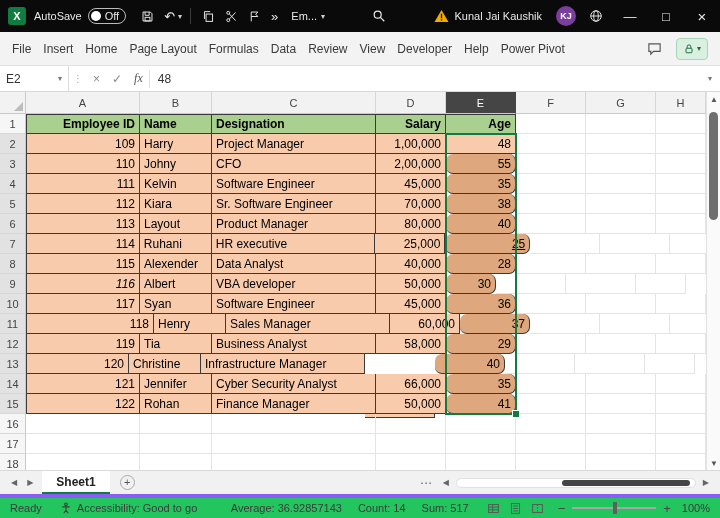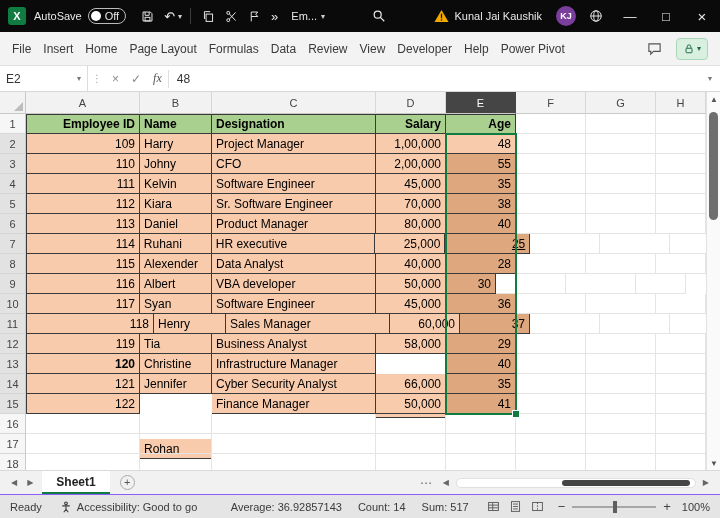--- a/index.html
+++ b/index.html
@@ -28,21 +28,21 @@
   
   .menubar { height:34px; background:#f3f3f3; border-bottom:1px solid #e1e1e1; display:flex; align-items:center; gap:12px; padding:0 12px; font-size:12px; color:#3a3a3a; flex:0 0 34px; }
   .menubar .mtab { cursor:pointer; white-space:nowrap; }
   .mb-spacer { flex:1; }
   .icon-btn { background:none; border:none; color:#555; cursor:pointer; display:flex; align-items:center; padding:2px; }
   .share-btn { display:flex; align-items:center; gap:2px; background:#d9efe0; border:1px solid #a9d6b8; border-radius:4px; height:22px; padding:0 6px; color:#1E6E42; cursor:pointer; }
   .share-btn .chev { font-size:8px; }
 
   
   .formulabar { height:26px; background:#fff; border-bottom:1px solid #d8d8d8; display:flex; align-items:center; font-size:12px; color:#333; flex:0 0 26px; }
-  .namebox { width:88px; height:100%; display:flex; align-items:center; justify-content:space-between; padding:0 6px; border-right:1px solid #dcdcdc; cursor:pointer; }
+  .namebox { width:69px; height:100%; display:flex; align-items:center; justify-content:space-between; padding:0 6px; border-right:1px solid #dcdcdc; cursor:pointer; }
   .namebox .chev { font-size:8px; color:#777; }
   .fb-dots { color:#aaa; font-size:10px; padding:0 4px; }
   .fb-ico { background:none; border:none; color:#8a8a8a; font-size:12px; padding:0 6px; cursor:pointer; }
   .fb-ico.fx { font-style:italic; font-family:"Liberation Serif","DejaVu Serif",serif; color:#555; }
   .fb-sep { width:1px; height:18px; background:#e0e0e0; margin-right:8px; }
   .fb-value { flex:1; }
   .fb-expand { font-size:8px; color:#777; padding:0 8px; cursor:pointer; }
 
   
   .sheet-area { position:relative; height:378px; background:#fff; overflow:hidden; flex:0 0 378px; }
@@ -51,41 +51,41 @@
   .corner:after { content:""; position:absolute; right:2px; bottom:2px; border-style:solid; border-width:0 0 9px 9px; border-color:transparent transparent #bdbdbd transparent; }
   .colhdr { height:22px; background:#f2f2f2; border-right:1px solid #d7d7d7; border-bottom:1px solid #c9c9c9; font-size:11px; color:#444; display:flex; align-items:center; justify-content:center; cursor:pointer; }
   .colhdr.selhdr { background:#454545; color:#fff; border-right-color:#454545; }
   .grid-row { display:flex; height:20px; }
   .row-hdr { width:26px; height:20px; background:#f6f6f6; border-right:1px solid #c9c9c9; border-bottom:1px solid #d7d7d7; font-size:11px; color:#444; display:flex; align-items:center; justify-content:center; cursor:pointer; }
   .row-hdr.selrh { background:#e2e2e2; }
   .cell { height:20px; font-size:12px; color:#000; display:flex; align-items:center; padding:0 4px; border-right:1px solid #e4e4e4; border-bottom:1px solid #e4e4e4; overflow:hidden; white-space:nowrap; cursor:cell; }
   .cell.num { justify-content:flex-end; }
   .cell.hdrcell { background:var(--hdr-fill,#A9D08E); font-weight:bold; border-right:1px solid #3a3a3a; border-bottom:1px solid #3a3a3a; border-top:1px solid #3a3a3a; }
   .cell.datacell { background:var(--data-fill,#F8CBAD); border-right:1px solid #3a3a3a; border-bottom:1px solid #3a3a3a; }
-  .cell.selcell { background:var(--sel-fill,#DEA77E); }
+  .cell.selcell { background:var(--sel-fill,#DEA77E);border-radius:7px; }
   .cell.ledge { border-left:1px solid #3a3a3a; }
   .sel-overlay { position:absolute; left:445px; top:41px; width:72px; height:282px; border:2px solid var(--sel-border,#107C41); pointer-events:none; }
   .fill-handle { position:absolute; left:512px; top:318px; width:8px; height:8px; background:var(--sel-border,#107C41); border:1px solid #fff; cursor:crosshair; }
   .vscroll { position:absolute; right:0; top:0; width:14px; height:100%; background:#fafafa; border-left:1px solid #e2e2e2; }
   .vs-arrow { width:14px; height:14px; font-size:8px; color:#555; display:flex; align-items:center; justify-content:center; cursor:pointer; }
   .vs-arrow.bottom { position:absolute; bottom:0; }
   .vs-thumb { position:absolute; left:2px; right:2px; top:20px; height:108px; background:#6e6e6e; border-radius:5px; cursor:grab; }
 
   
   .tabbar { height:24px; background:#f1f1f1; border-top:1px solid #d9d9d9; display:flex; align-items:center; font-size:12px; color:#444; padding:0 6px; flex:0 0 24px; }
   .tb-nav { font-size:8px; color:#666; padding:0 5px; cursor:pointer; }
   .sheet-tab { height:100%; display:flex; align-items:center; padding:0 14px; background:#fff; border-bottom:2px solid #107C41; color:#222; font-weight:bold; margin:0 4px; cursor:pointer; }
   .add-sheet { background:none; border:1px solid #aaa; border-radius:50%; width:15px; height:15px; line-height:11px; font-size:11px; color:#555; margin-left:6px; cursor:pointer; padding:0; }
   .tab-spacer { flex:1; }
   .tb-dots { color:#666; padding:0 6px; cursor:pointer; }
   .hscroll { width:240px; height:10px; background:#fff; border:1px solid #e0e0e0; border-radius:5px; position:relative; margin:0 2px; cursor:pointer; }
   .h-thumb { position:absolute; left:44%; width:54%; top:1px; bottom:1px; background:#454545; border-radius:4px; cursor:grab; }
 
   
-  .statusbar { height:24px; background:#e5e5e5; border-top:1px solid #8b5cf6; display:flex; align-items:center; font-size:11px; color:#3b3b3b; padding:9px 10px; flex:0 0 24px; }
+  .statusbar { height:24px; background:#22c55e; border-top:4px solid #8b5cf6; display:flex; align-items:center; font-size:11px; color:#3b3b3b; padding:9px 10px; flex:0 0 24px; }
   .sb-item { cursor:pointer; }
   .acc { display:flex; align-items:center; gap:5px; margin-left:18px; cursor:pointer; }
   .sb-spacer { flex:1; }
   .stat { margin-left:16px; cursor:pointer; }
   .views { display:flex; align-items:center; gap:9px; margin-left:18px; color:#555; }
   .views span { cursor:pointer; display:flex; }
   .zoom-group { display:flex; align-items:center; gap:7px; margin-left:14px; }
   .zoom-btn { cursor:pointer; font-size:13px; color:#444; }
   .zoom-slider { width:84px; height:12px; position:relative; cursor:pointer; }
   .zs-track { position:absolute; left:0; right:0; top:5px; height:2px; background:#a6a6a6; }
@@ -274,21 +274,21 @@
           <div class="cell datacell" style="width: 164px;">Sr. Software Engineer</div>
           <div class="cell num datacell" style="width: 70px;">70,000</div>
           <div class="cell num datacell selcell" style="width: 70px;">38</div>
           <div class="cell" style="width: 70px;"></div>
           <div class="cell" style="width: 70px;"></div>
           <div class="cell" style="width: 50px;"></div>
         </div>
         <div class="grid-row">
           <div class="row-hdr selrh">6</div>
           <div class="cell num datacell ledge" style="width: 114px; padding-left: 46px;">113</div>
-          <div class="cell datacell" style="width: 72px;">Daniel</div>
+          <div class="cell datacell" style="width: 72px;">Layout</div>
           <div class="cell datacell" style="width: 164px;">Product Manager</div>
           <div class="cell num datacell" style="width: 70px;">80,000</div>
           <div class="cell num datacell selcell" style="width: 70px;">40</div>
           <div class="cell" style="width: 70px;"></div>
           <div class="cell" style="width: 70px;"></div>
           <div class="cell" style="width: 50px;"></div>
         </div>
         <div class="grid-row">
           <div class="row-hdr selrh">7</div>
           <div class="cell num datacell ledge" style="width: 114px;">114</div>
@@ -306,21 +306,21 @@
           <div class="cell datacell" style="width: 72px;">Alexender</div>
           <div class="cell datacell" style="width: 164px;">Data Analyst</div>
           <div class="cell num datacell" style="width: 70px;">40,000</div>
           <div class="cell num datacell selcell" style="width: 70px;">28</div>
           <div class="cell" style="width: 70px;"></div>
           <div class="cell" style="width: 70px;"></div>
           <div class="cell" style="width: 50px;"></div>
         </div>
         <div class="grid-row">
           <div class="row-hdr selrh">9</div>
-          <div class="cell num datacell ledge" style="width: 114px;">116</div>
+          <div class="cell num datacell ledge" style="width: 114px; font-style: italic;">116</div>
           <div class="cell datacell" style="width: 72px;">Albert</div>
           <div class="cell datacell" style="width: 164px;">VBA developer</div>
           <div class="cell num datacell" style="width: 70px;">50,000</div>
           <div class="cell num datacell selcell" style="width: 50px;">30</div>
           <div class="cell" style="width: 70px;"></div>
           <div class="cell" style="width: 70px;"></div>
           <div class="cell" style="width: 50px;"></div>
         </div>
         <div class="grid-row">
           <div class="row-hdr selrh">10</div>
@@ -350,21 +350,21 @@
           <div class="cell datacell" style="width: 72px;">Tia</div>
           <div class="cell datacell" style="width: 164px;">Business Analyst</div>
           <div class="cell num datacell" style="width: 70px;">58,000</div>
           <div class="cell num datacell selcell" style="width: 70px;">29</div>
           <div class="cell" style="width: 70px;"></div>
           <div class="cell" style="width: 70px;"></div>
           <div class="cell" style="width: 50px;"></div>
         </div>
         <div class="grid-row">
           <div class="row-hdr selrh">13</div>
-          <div class="cell num datacell ledge" style="width: 114px; font-weight: bold;">120</div>
+          <div class="cell num datacell ledge" style="width: 103px;">120</div>
           <div class="cell datacell" style="width: 72px;">Christine</div>
           <div class="cell datacell" style="width: 164px;">Infrastructure Manager</div>
           <div class="cell num datacell" style="width: 70px; margin-top: 44px;">75,000</div>
           <div class="cell num datacell selcell" style="width: 70px;">40</div>
           <div class="cell" style="width: 70px;"></div>
           <div class="cell" style="width: 70px;"></div>
           <div class="cell" style="width: 50px;"></div>
         </div>
         <div class="grid-row">
           <div class="row-hdr selrh">14</div>
@@ -373,21 +373,21 @@
           <div class="cell datacell" style="width: 164px;">Cyber Security Analyst</div>
           <div class="cell num datacell" style="width: 70px;">66,000</div>
           <div class="cell num datacell selcell" style="width: 70px;">35</div>
           <div class="cell" style="width: 70px;"></div>
           <div class="cell" style="width: 70px;"></div>
           <div class="cell" style="width: 50px;"></div>
         </div>
         <div class="grid-row">
           <div class="row-hdr selrh">15</div>
           <div class="cell num datacell ledge" style="width: 114px;">122</div>
-          <div class="cell datacell" style="width: 72px; margin-top: 45px;">Rohan</div>
+          <div class="cell datacell" style="width: 72px;">Rohan</div>
           <div class="cell datacell" style="width: 164px;">Finance Manager</div>
           <div class="cell num datacell" style="width: 70px;">50,000</div>
           <div class="cell num datacell selcell" style="width: 70px;">41</div>
           <div class="cell" style="width: 70px;"></div>
           <div class="cell" style="width: 70px;"></div>
           <div class="cell" style="width: 50px;"></div>
         </div>
         <div class="grid-row">
           <div class="row-hdr">16</div>
           <div class="cell num" style="width: 114px;"></div>

